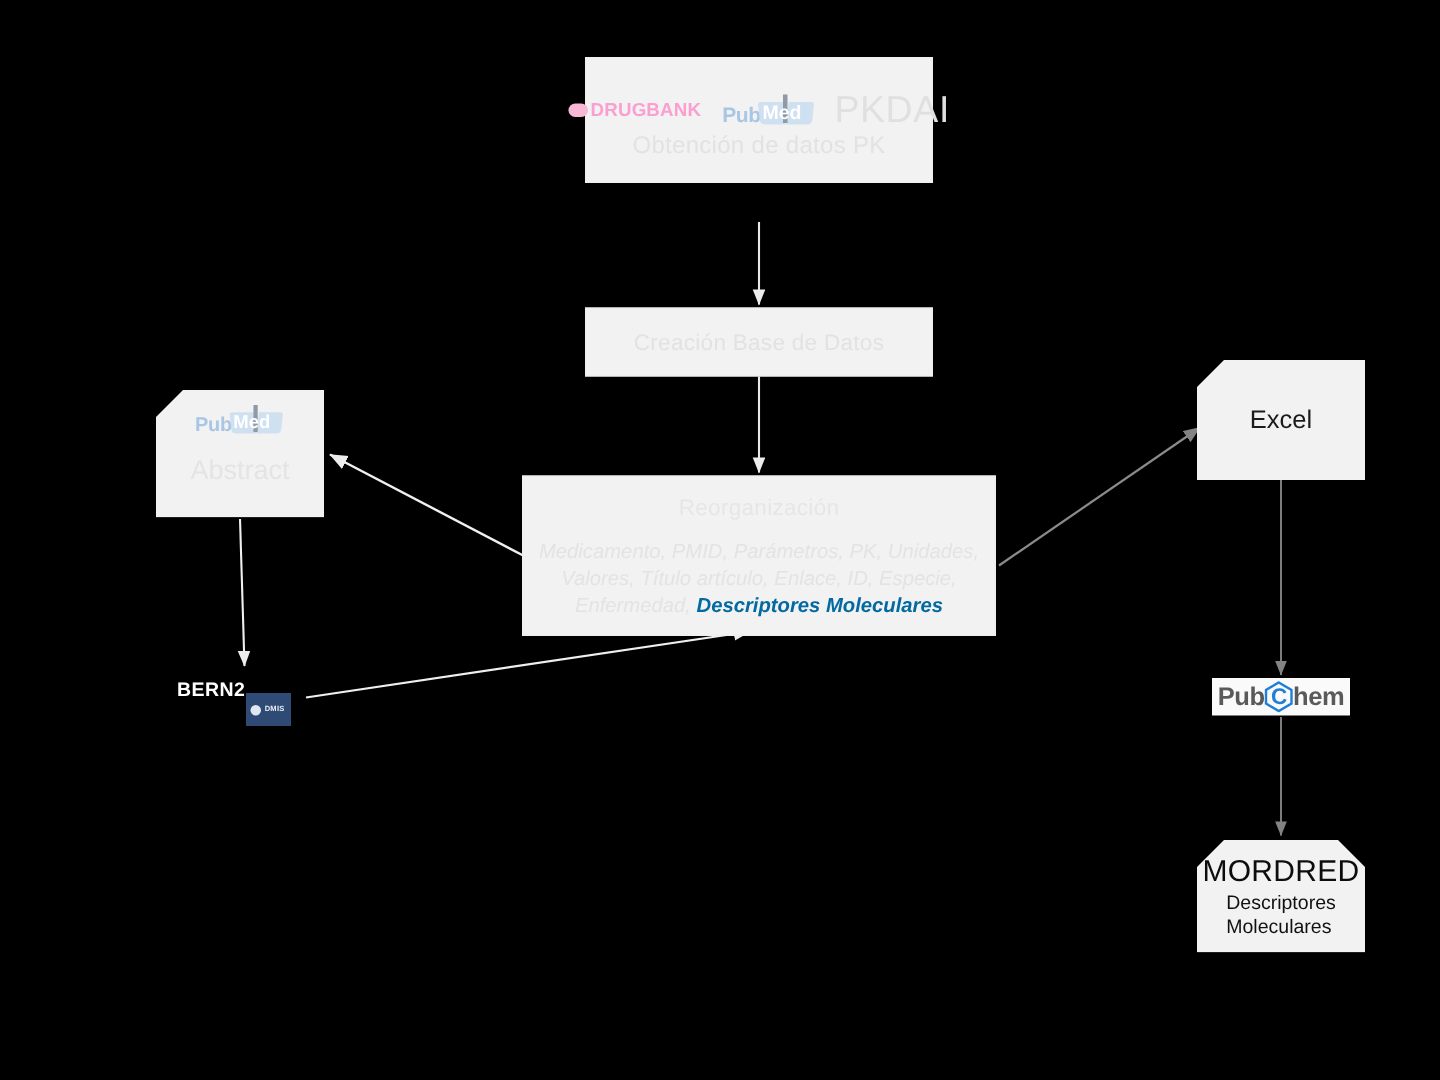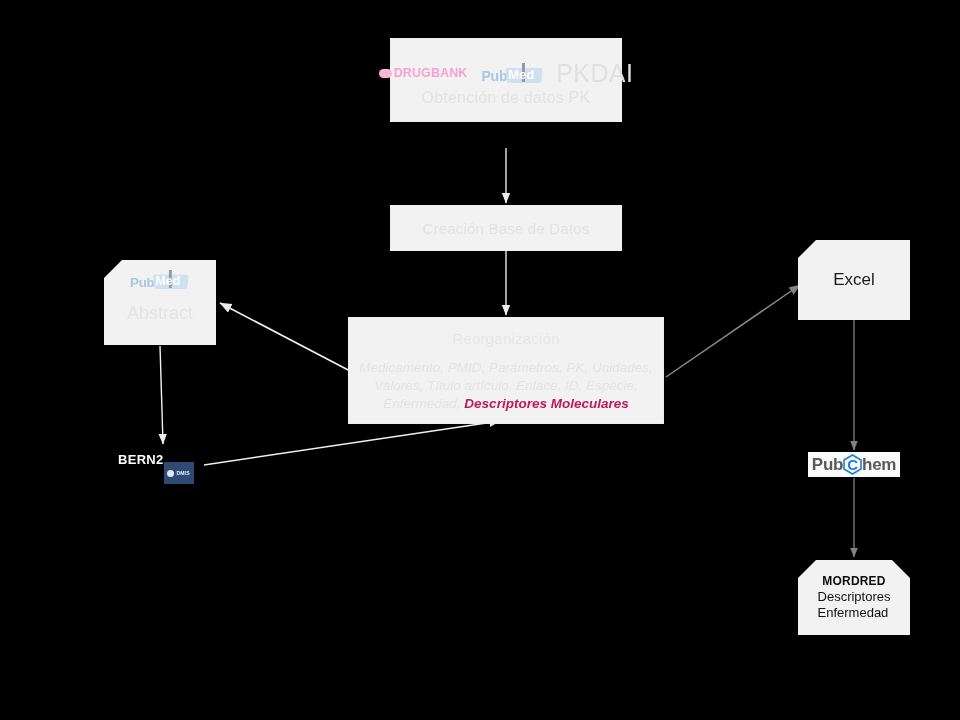--- a/index.html
+++ b/index.html
@@ -43,38 +43,38 @@
 
   
   #node-db{left:390px;top:205px;width:232px;height:46px;}
   #node-db .title{font-size:15px;}
 
   
   #node-reorg{left:348px;top:317px;width:316px;height:107px;}
   #node-reorg .title{position:absolute;top:12px;left:0;width:100%;text-align:center;font-size:15px;color:#e6e6e6;}
   #node-reorg .fields{position:absolute;top:41px;left:10px;right:10px;text-align:center;
       font-style:italic;font-size:13.5px;line-height:18px;color:#e3e3e3;}
-  #node-reorg .fields b{color:#be185d;font-weight:bold;font-style:italic;}
+  #node-reorg .fields b{color:#0369a1;font-weight:bold;font-style:italic;}
 
   
   .doc{background:#f2f2f2;display:flex;flex-direction:column;align-items:center;justify-content:center;}
   .doc.cut1{clip-path:polygon(18px 0,100% 0,100% 100%,0 100%,0 18px);}
   .doc.cut2{clip-path:polygon(18px 0,calc(100% - 18px) 0,100% 18px,100% 100%,0 100%,0 18px);}
 
   #node-abstract{left:104px;top:260px;width:112px;height:85px;}
   #node-abstract .logo{position:absolute;top:9px;left:0;width:100%;display:flex;justify-content:center;}
   #node-abstract .title{position:absolute;top:0;left:0;width:100%;height:100%;
       display:flex;align-items:center;justify-content:center;padding-top:22px;box-sizing:border-box;
       font-size:18px;color:#e4e4e4;}
 
   #node-excel{left:798px;top:240px;width:112px;height:80px;}
   #node-excel .title{font-size:17px;color:#1b1b1b;}
 
   #node-mordred{left:798px;top:560px;width:112px;height:75px;}
-  #node-mordred .m1{font-size:12px;font-weight:bold;color:#0d0d0d;letter-spacing:.2px;}
+  #node-mordred .m1{font-size:20px;font-weight:normal;color:#0d0d0d;letter-spacing:.2px;}
   #node-mordred .m2{font-size:13px;color:#111;line-height:16px;text-align:left;margin-top:1px;}
 
   
   #node-bern2{left:118px;top:452px;width:84px;height:50px;display:flex;align-items:flex-start;}
   #node-bern2 .label{color:#ffffff;font-size:13px;font-weight:bold;letter-spacing:.3px;}
   .dmis{margin-top:10px;width:30px;height:22px;background:#2e4a75;display:flex;align-items:center;
         justify-content:center;gap:2px;}
   .dmis .dot{width:7px;height:7px;border-radius:50%;background:#dfe7f2;display:inline-block;}
   .dmis .dt{color:#eaf0f8;font-size:5px;font-weight:bold;letter-spacing:.2px;}
 
@@ -188,17 +188,17 @@
         <span>C</span>
       </span>
       <span>hem</span>
     </span>
   </div>
 
   <div class="node doc cut2" id="node-mordred">
     <div class="m1">MORDRED</div>
     <div class="m2">
       <span>Descriptores</span><br>
-      <span>Enfermedad</span>
+      <span>Moleculares</span>
     </div>
   </div>
 
 </div>
 
 </body></html>

